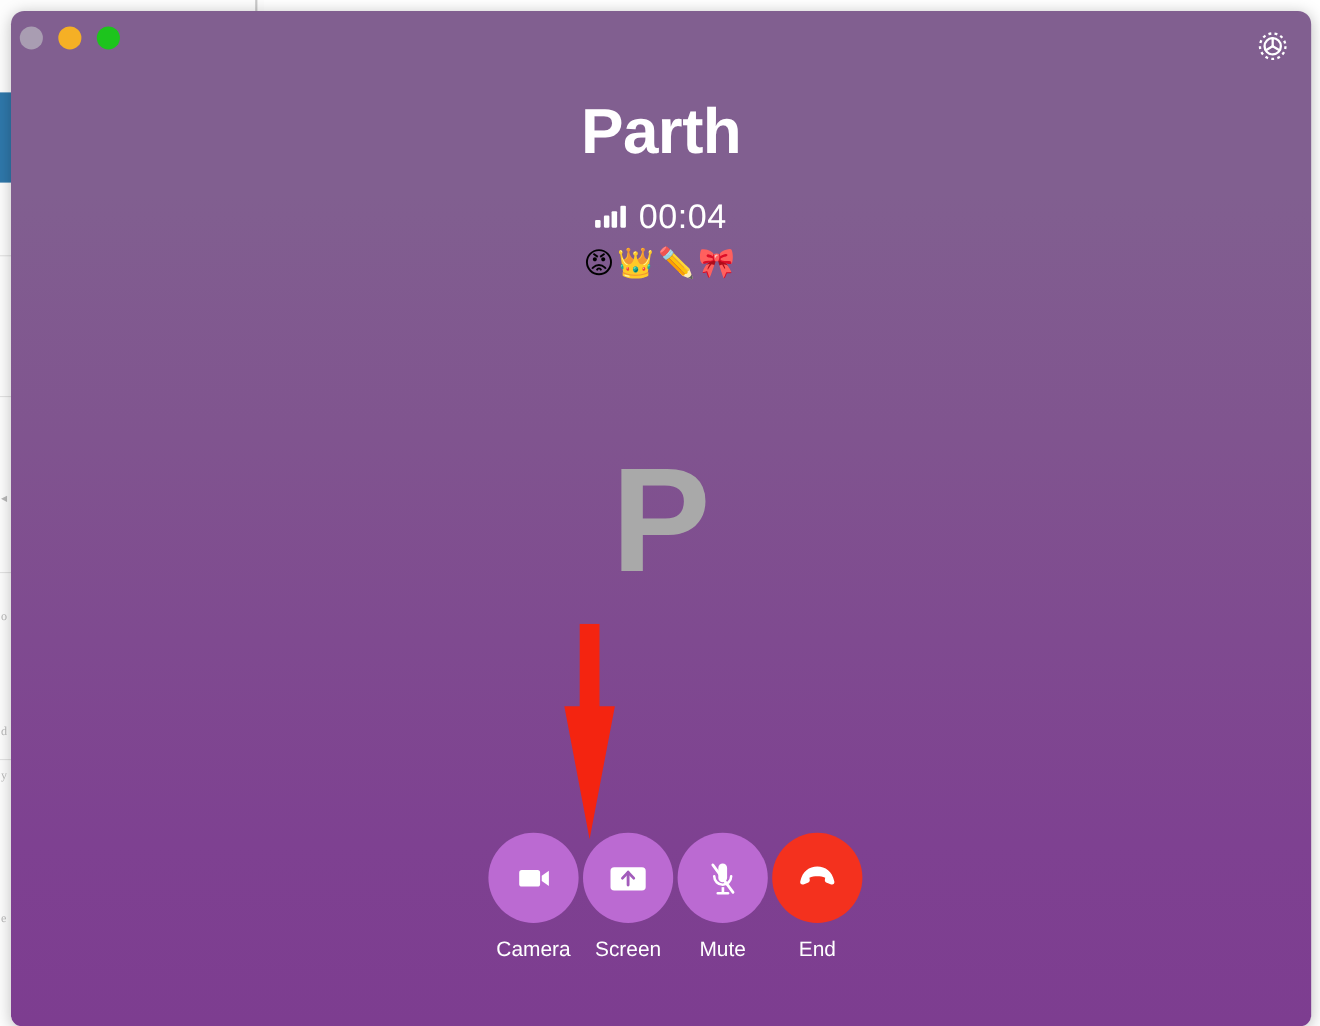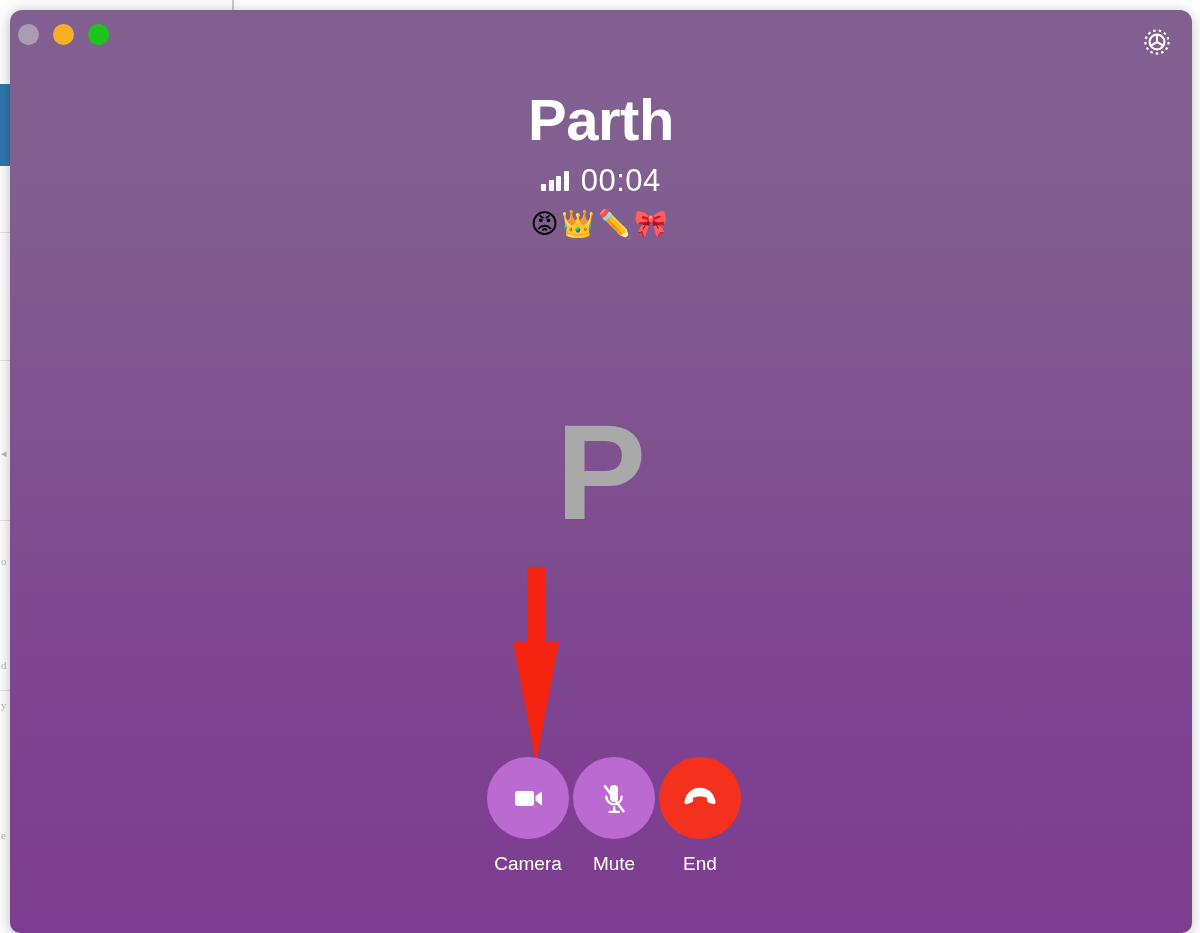--- a/index.html
+++ b/index.html
@@ -117,21 +117,21 @@
     text-align: center;
   }
   #contact-name {
     font-size: 58px;
     font-weight: bold;
     color: #ffffff;
     letter-spacing: -0.5px;
     line-height: 1.05;
   }
   #status-row {
-    margin-top: 12px;
+    margin-top: 28px;
     display: flex;
     align-items: center;
     justify-content: center;
     gap: 12px;
   }
   #signal-bars {
     display: flex;
     align-items: flex-end;
     gap: 2.5px;
     height: 20px;
@@ -290,20 +290,32 @@
       <div class="control">
         <div class="control-circle">
           <svg width="40" height="40" viewBox="0 0 40 40">
             <rect x="7" y="13" width="19" height="15" rx="2.4" fill="#ffffff"></rect>
             <polygon points="27.5,18.2 34,13.6 34,27.4 27.5,22.8" fill="#ffffff"></polygon>
           </svg>
         </div>
         <div class="control-label">Camera</div>
       </div>
 
+      <div class="control">
+        <div class="control-circle">
+          <svg width="42" height="40" viewBox="0 0 42 40">
+            <rect x="5" y="10.5" width="32" height="21" rx="3.4" fill="#ffffff"></rect>
+            <g stroke="#a25cbb" stroke-width="2.6" stroke-linecap="round" fill="none">
+              <line x1="21" y1="26.5" x2="21" y2="15.2"></line>
+              <polyline points="15.9,20.3 21,15.0 26.1,20.3"></polyline>
+            </g>
+          </svg>
+        </div>
+        <div class="control-label">Screen</div>
+      </div>
 
       <div class="control">
         <div class="control-circle">
           <svg width="40" height="40" viewBox="0 0 40 40">
             <g fill="#ffffff">
               <rect x="16" y="7" width="8" height="17" rx="4"></rect>
               <rect x="19" y="28.5" width="2.4" height="5"></rect>
               <rect x="14.4" y="32.8" width="11.6" height="2.3" rx="1.1"></rect>
             </g>
             <path d="M12.3 18.6 a7.7 7.7 0 0 0 15.4 0" fill="none" stroke="#ffffff" stroke-width="2.3" stroke-linecap="round"></path>

